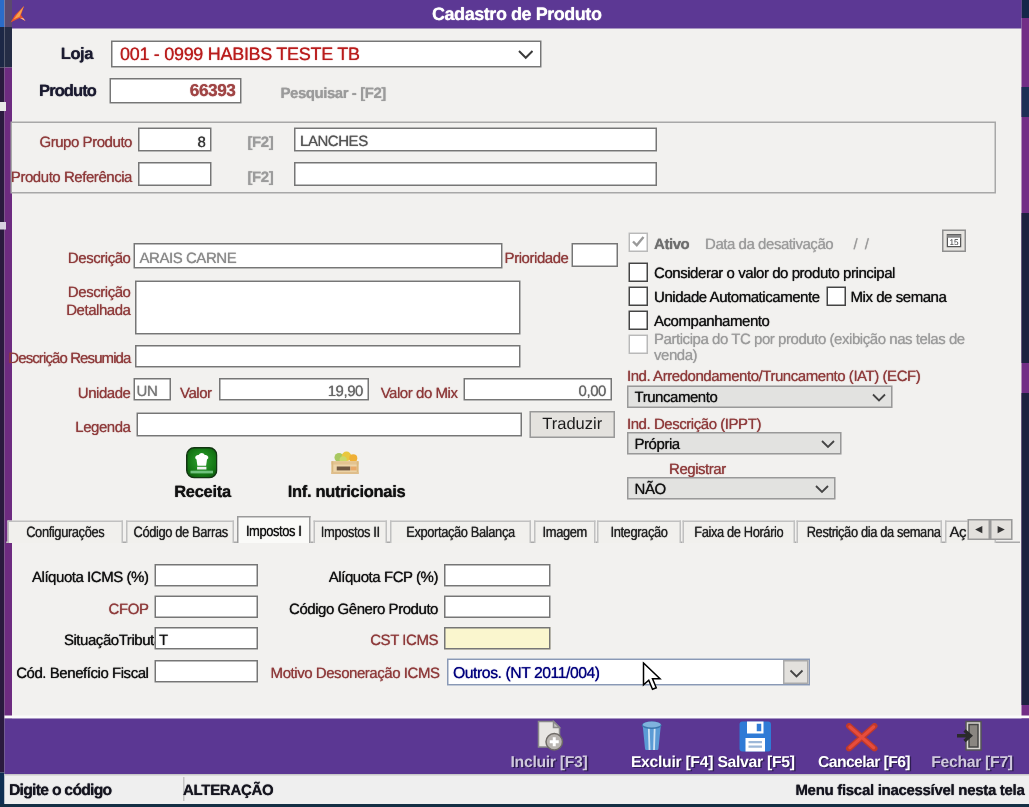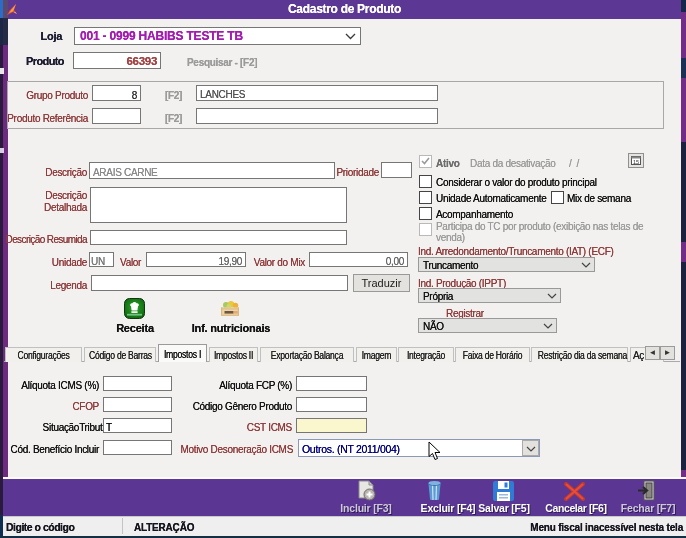--- a/index.html
+++ b/index.html
@@ -34,21 +34,21 @@
 <div class="abs" style="left:8px;top:0;width:673px;height:19px;background:#5C3894;"></div>
 <svg class="abs" style="left:6px;top:3px;" width="13" height="14" viewBox="0 0 13 14">
  <path d="M10 1 L4 7 L1 12 L7 9 L11 11 L8 7 Z" fill="#E8542A"></path>
  <path d="M10 1 L5.5 6.5 L3 10 L7 8.2 Z" fill="#F6A14C"></path>
  <path d="M7.5 9 L11 11 L9.5 9.2 Z" fill="#F3C9A8"></path>
 </svg>
 <div class="lbl" style="left:8px;top:3px;width:673px;text-align:center;color:#fff;font-weight:bold;font-size:12px;">Cadastro de Produto</div>
 
 <div class="lbl" style="left:8px;top:30px;width:54px;text-align:right;font-weight:bold;font-size:11px;color:#1b1b30;">Loja</div>
 <div class="fld" style="left:74px;top:27px;width:287px;height:18px;"></div>
-<div class="lbl" style="left:80px;top:30px;font-weight:bold;font-size:12px;letter-spacing:-0.2px;color:#a21caf;">001 - 0999 HABIBS TESTE TB</div>
+<div class="lbl" style="left:80px;top:30px;font-weight:normal;font-size:12px;letter-spacing:-0.2px;color:#b91c1c;">001 - 0999 HABIBS TESTE TB</div>
 <svg class="chev" style="left:345px;top:33px;" width="11" height="7">
     <polyline points="1,1 5.5,5.5 10,1" fill="none" stroke="#3a3a3a" stroke-width="1.3"></polyline>
   </svg>
 
 <div class="lbl" style="left:8px;top:55px;width:56px;text-align:right;font-weight:bold;font-size:11px;letter-spacing:-0.6px;color:#1b1b30;">Produto</div>
 <div class="fld" style="left:73px;top:52px;width:88px;height:17px;"></div>
 <div class="lbl" style="left:73px;top:55px;width:84px;text-align:right;color:#A04545;font-weight:bold;font-size:11.5px;">66393</div>
 <div class="lbl gray" style="left:187px;top:56px;font-weight:bold;letter-spacing:-0.3px;">Pesquisar - [F2]</div>
 
 <div class="abs" style="left:7px;top:81px;width:657px;height:48px;border:1px solid #a8a8a8;box-sizing:border-box;"></div>
@@ -142,21 +142,21 @@
 <div class="lbl" style="left:436px;top:208px;color:#111;">Acompanhamento</div>
 <div class="cb cbd" style="left:419px;top:223px;"></div>
 <div class="lbl gray" style="left:436px;top:222px;width:216px;white-space:normal;line-height:10.5px;">Participa do TC por produto (exibição nas telas de venda)</div>
 
 <div class="lbl mar" style="left:418px;top:245px;">Ind. Arredondamento/Truncamento (IAT) (ECF)</div>
 <div class="cmb" style="left:418px;top:257px;width:177px;height:15px;"></div>
 <div class="lbl" style="left:423px;top:259px;color:#111;">Truncamento</div>
 <svg class="chev" style="left:581px;top:262px;" width="10" height="6">
     <polyline points="1,1 5,5 9,1" fill="none" stroke="#444" stroke-width="1.2"></polyline>
   </svg>
-<div class="lbl mar" style="left:418px;top:277px;">Ind. Produção (IPPT)</div>
+<div class="lbl mar" style="left:418px;top:277px;">Ind. Descrição (IPPT)</div>
 <div class="cmb" style="left:418px;top:288px;width:143px;height:15px;"></div>
 <div class="lbl" style="left:423px;top:290px;color:#111;">Própria</div>
 <svg class="chev" style="left:547px;top:293px;" width="10" height="6">
     <polyline points="1,1 5,5 9,1" fill="none" stroke="#444" stroke-width="1.2"></polyline>
   </svg>
 <div class="lbl mar" style="left:418px;top:307px;margin-left:28px;">Registrar</div>
 <div class="cmb" style="left:418px;top:318px;width:139px;height:15px;"></div>
 <div class="lbl" style="left:423px;top:320px;color:#111;">NÃO</div>
 <svg class="chev" style="left:543px;top:323px;" width="10" height="6">
     <polyline points="1,1 5,5 9,1" fill="none" stroke="#444" stroke-width="1.2"></polyline>
@@ -195,21 +195,21 @@
 <div class="fld" style="left:103px;top:397px;width:69px;height:15px;"></div>
 <div class="lbl" style="left:180px;top:400px;width:112px;text-align:right;color:#111;">Código Gênero Produto</div>
 <div class="fld" style="left:296px;top:397px;width:71px;height:15px;"></div>
 
 <div class="lbl" style="left:4px;top:421px;width:114px;text-align:right;color:#111;">SituaçãoTributária</div>
 <div class="fld" style="left:103px;top:418px;width:69px;height:15px;"></div>
 <div class="lbl" style="left:106px;top:421px;color:#111;">T</div>
 <div class="lbl mar" style="left:180px;top:421px;width:112px;text-align:right;">CST ICMS</div>
 <div class="fld" style="left:296px;top:418px;width:71px;height:15px;background:#FAF6CE;"></div>
 
-<div class="lbl" style="left:4px;top:443px;width:95px;text-align:right;color:#111;">Cód. Benefício Incluir</div>
+<div class="lbl" style="left:4px;top:443px;width:95px;text-align:right;color:#111;">Cód. Benefício Fiscal</div>
 <div class="fld" style="left:103px;top:440px;width:69px;height:15px;"></div>
 <div class="lbl mar" style="left:180px;top:443px;width:113px;text-align:right;">Motivo Desoneração ICMS</div>
 <div class="fld" style="left:298px;top:439px;width:242px;height:18px;border-color:#8a99b5;"></div>
 <div class="lbl" style="left:302px;top:443px;color:#00007d;font-size:10.5px;">Outros. (NT 2011/004)</div>
 <div class="abs" style="left:522px;top:440px;width:17px;height:16px;background:#E3E1DD;border:1px solid #aaa;box-sizing:border-box;"></div>
 <svg class="chev" style="left:526px;top:446px;" width="10" height="6">
     <polyline points="1,1 5,5 9,1" fill="none" stroke="#444" stroke-width="1.2"></polyline>
   </svg>
 
 <svg class="abs" style="left:428px;top:441px;z-index:50;" width="14" height="20" viewBox="0 0 14 20">
@@ -254,15 +254,15 @@
 <svg class="abs" style="left:637px;top:480px;" width="18" height="21" viewBox="0 0 18 21">
  <rect x="7" y="1" width="10" height="19" fill="#D8D5D1" stroke="#555"></rect>
  <rect x="9" y="3" width="6" height="15" fill="#8a8681" stroke="#444"></rect>
  <path d="M1 10.5 h8 M6 7 l4 3.5 l-4 3.5" stroke="#2a2a2a" stroke-width="2.2" fill="none"></path>
 </svg>
 <div class="lbl" style="left:617px;top:502px;width:62px;text-align:center;font-weight:bold;font-size:10.5px;letter-spacing:-0.2px;color:#cfc8dc;text-shadow:1px 1px 0 #2e1d52;">Fechar [F7]</div>
 
 <div class="abs" style="left:3px;top:516px;width:683px;height:20px;background:#EFEFEF;border-top:1px solid #c9c9c9;box-sizing:border-box;"></div>
 <div class="lbl" style="left:6px;top:521px;font-weight:bold;font-size:10.5px;letter-spacing:-0.5px;color:#15151f;">Digite o código</div>
 <div class="abs" style="left:122px;top:518px;width:1px;height:16px;background:#c4c4c4;"></div>
-<div class="lbl" style="left:134px;top:521px;font-weight:bold;font-size:10px;letter-spacing:-0.2px;color:#15151f;">ALTERAÇÃO</div>
+<div class="lbl" style="left:122px;top:521px;font-weight:bold;font-size:10px;letter-spacing:-0.2px;color:#15151f;">ALTERAÇÃO</div>
 <div class="lbl" style="left:400px;top:521px;width:283px;text-align:right;font-weight:bold;font-size:10px;letter-spacing:-0.2px;color:#15151f;">Menu fiscal inacessível nesta tela</div>
 <div class="abs" style="left:0;top:536px;width:686px;height:2px;background:#142f44;"></div>
 
 </body></html>

